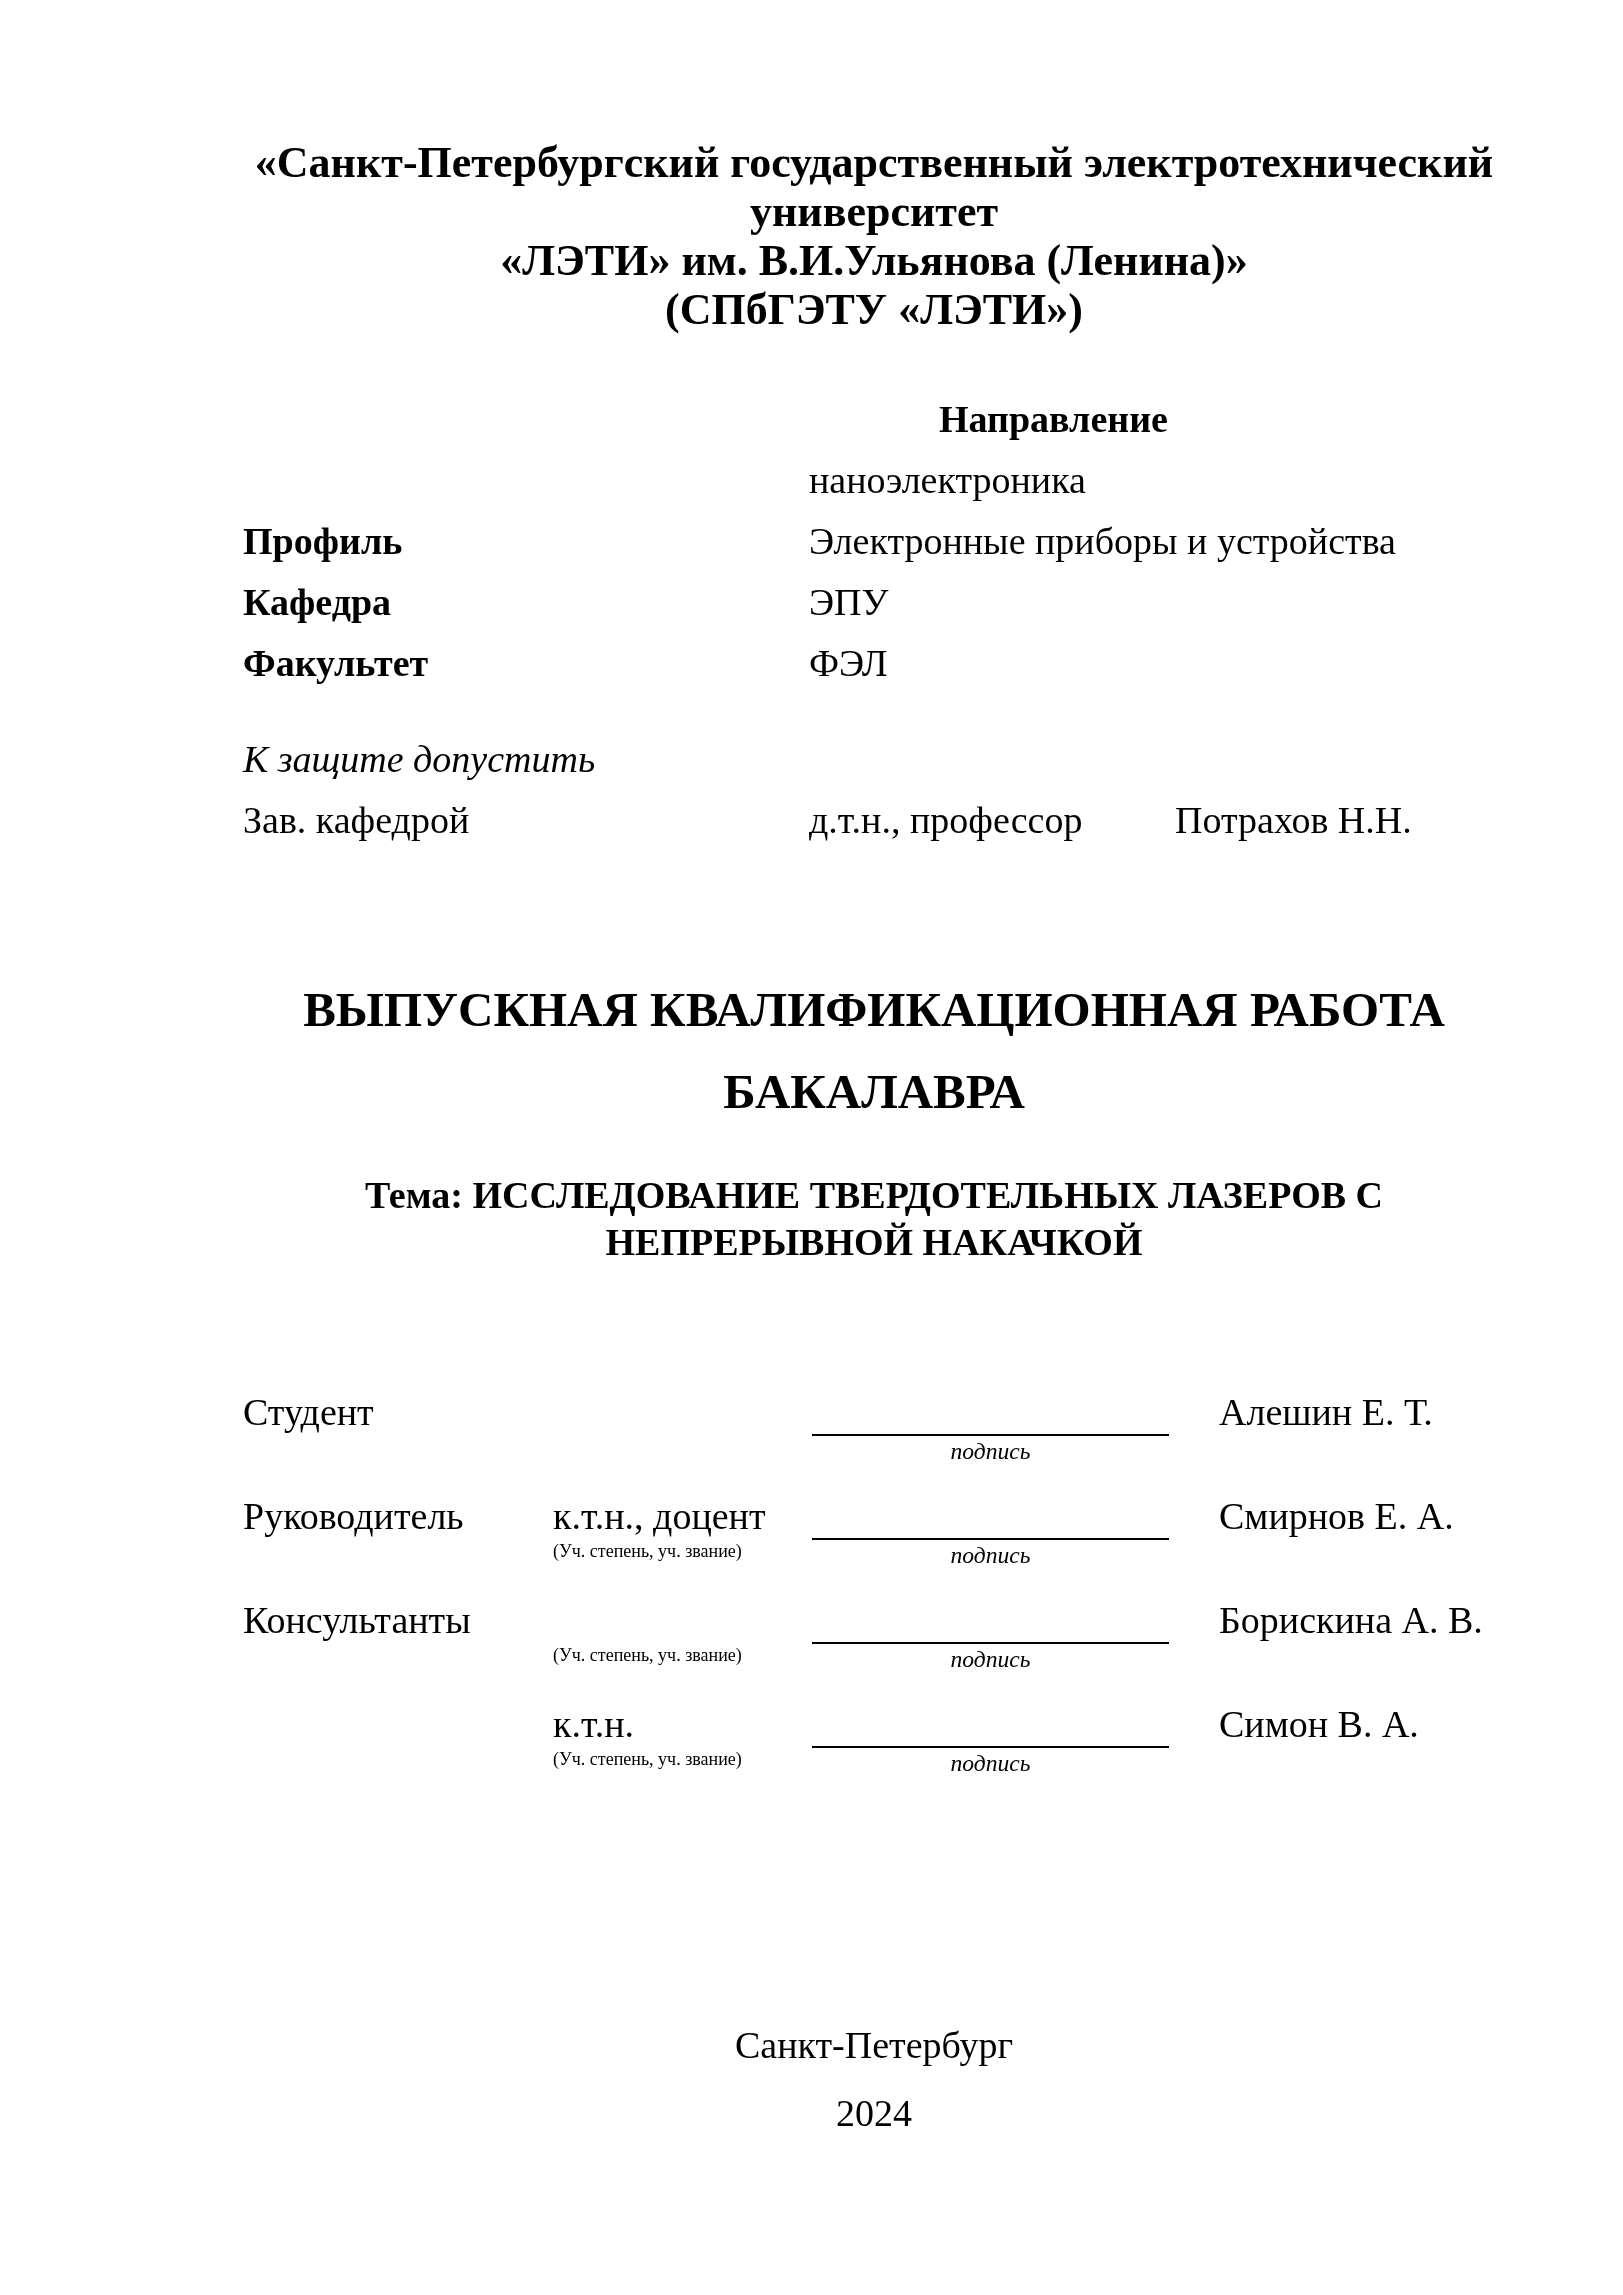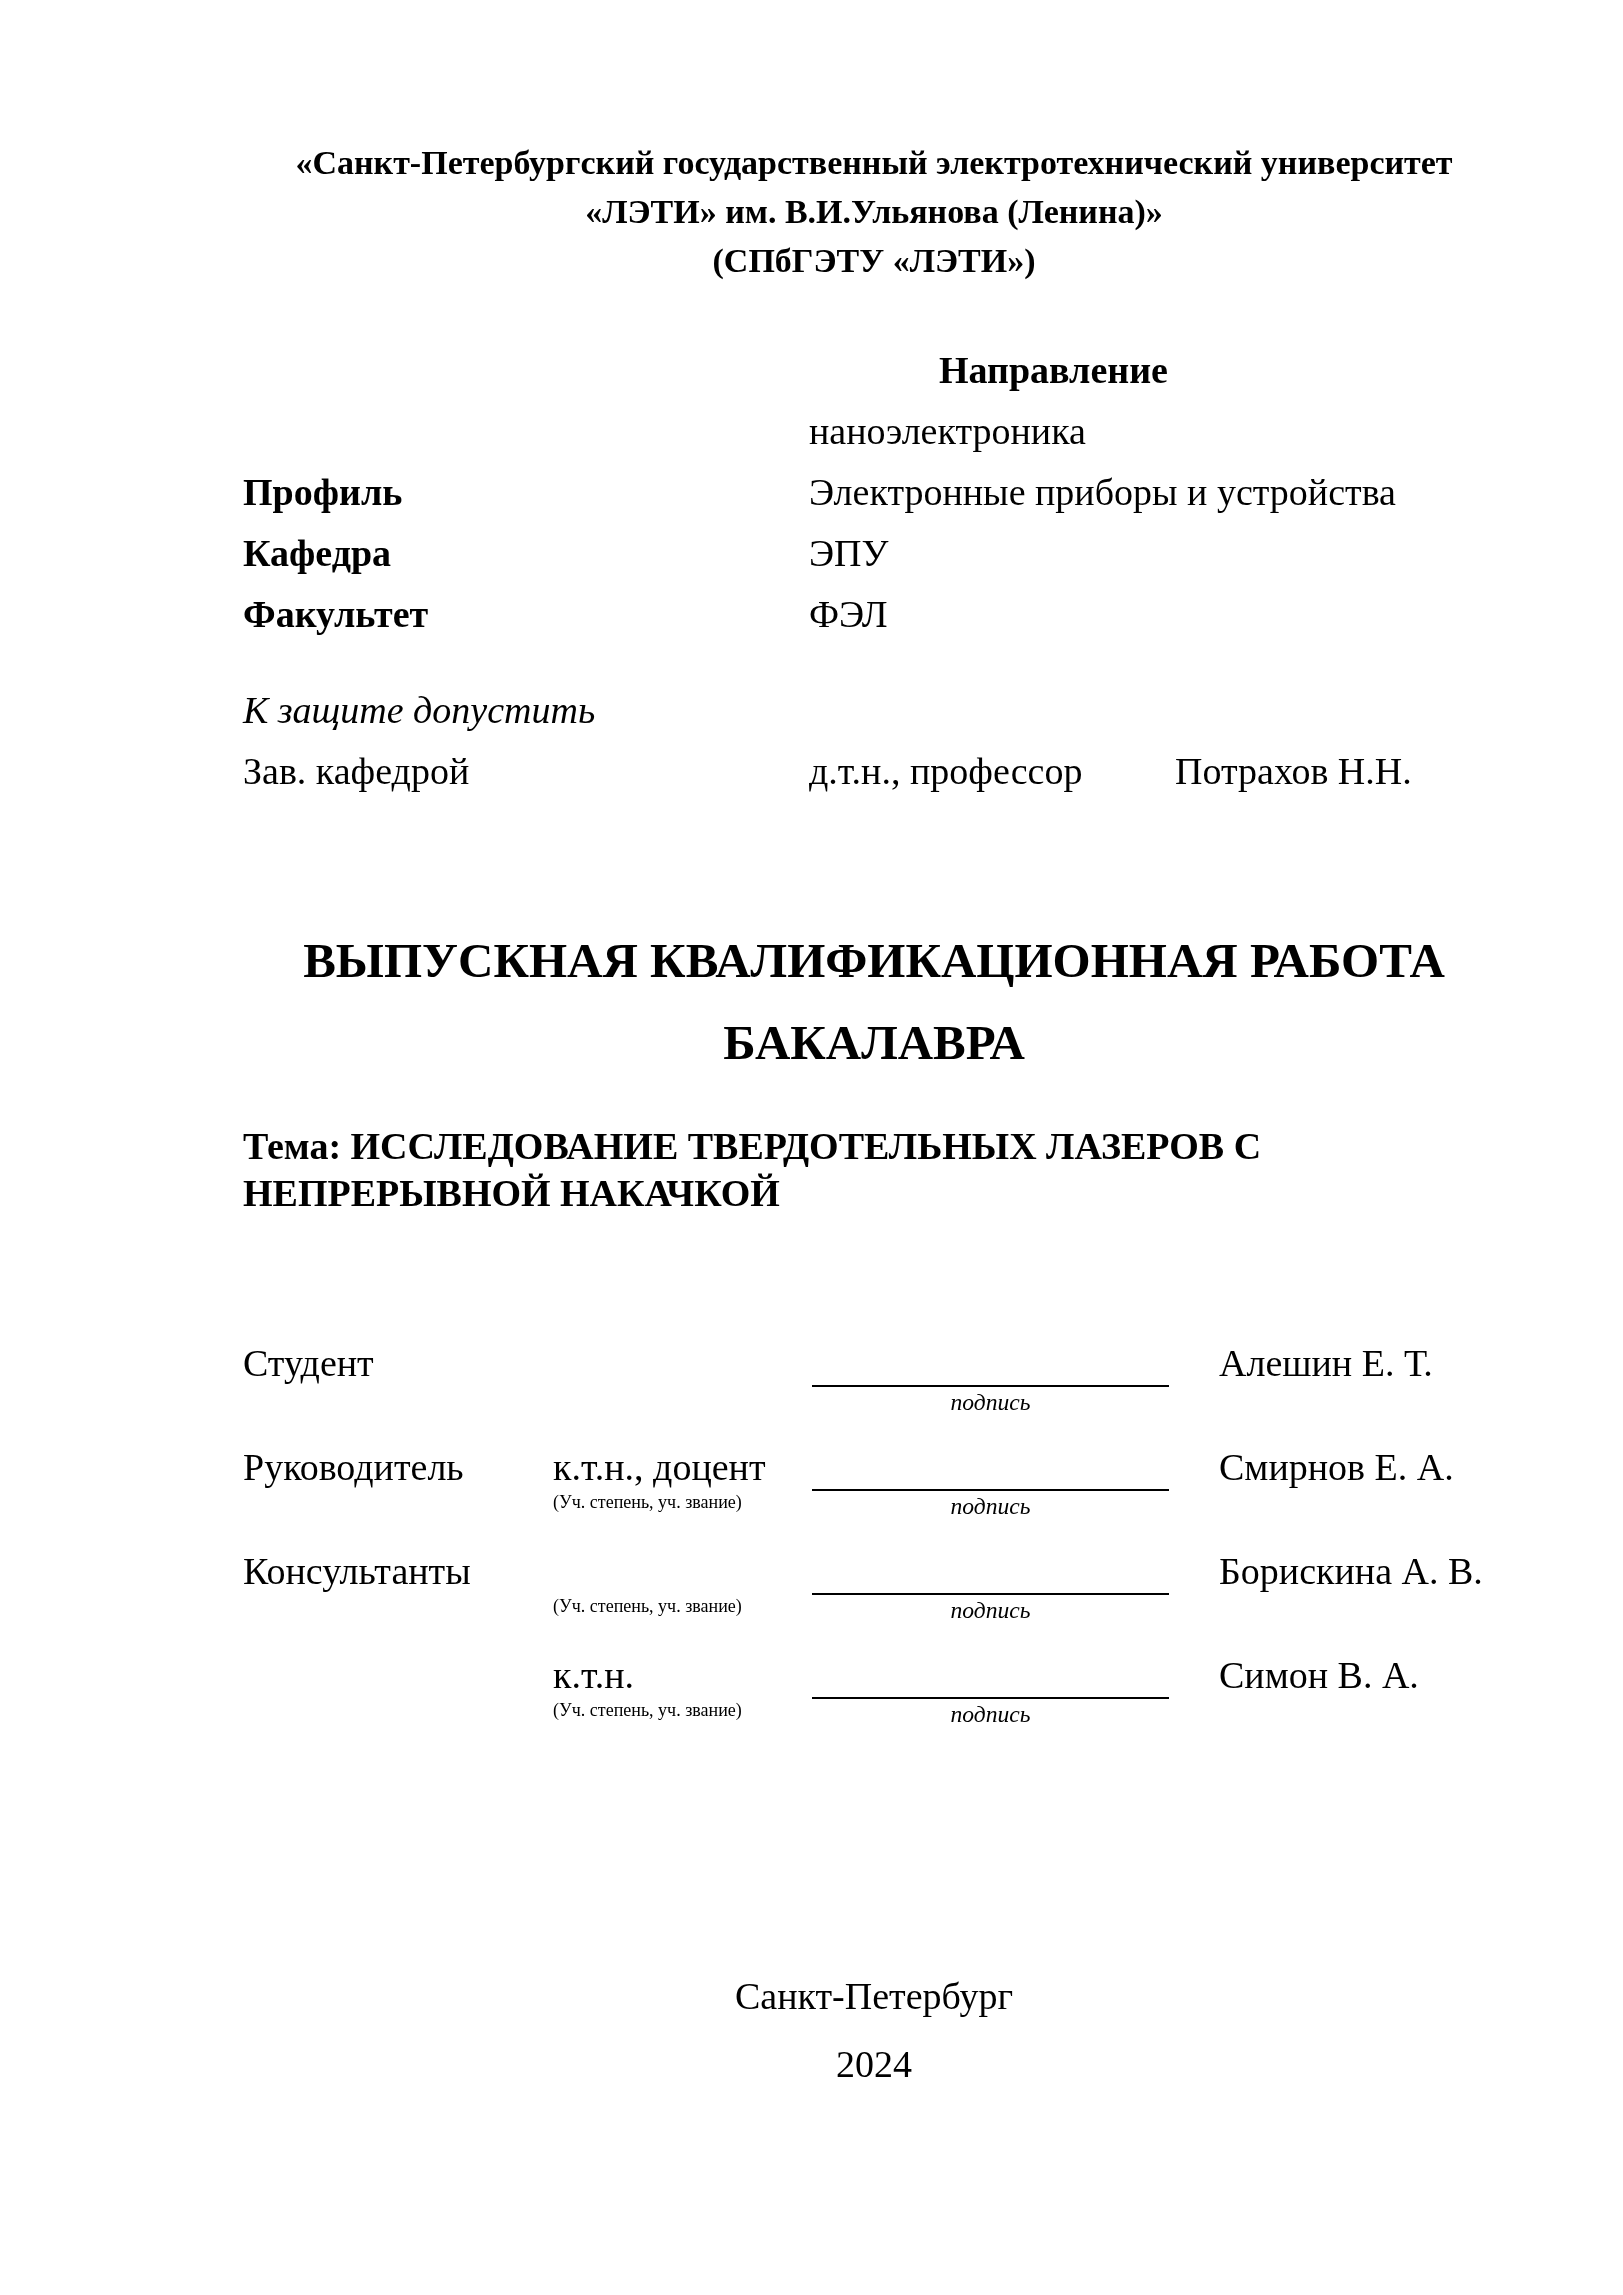--- a/index.html
+++ b/index.html
@@ -11,21 +11,21 @@
     font-family: "Liberation Serif", "DejaVu Serif", serif;
     box-sizing: border-box;
     padding: 138px 118px 47px 243px;
     overflow: hidden;
   }
 
   
   .header {
     text-align: center;
     font-weight: bold;
-    font-size: 34px;
+    font-size: 44px;
     line-height: 49px;
   }
 
   
   .details { margin-top: 55px; font-size: 38px; }
   .details-row { display: flex; line-height: 61px; justify-content: flex-end; }
   .details-label { width: 566px; flex-shrink: 0; font-weight: bold; }
   .details-value { flex: 1; }
 
   
@@ -41,20 +41,21 @@
     margin-top: 118px;
     text-align: center;
     font-weight: bold;
     font-size: 49px;
     line-height: 82px;
   }
 
   
   .topic {
     margin-top: 39px;
+    text-align: center;
     font-weight: bold;
     font-size: 38px;
     line-height: 47px;
   }
 
   
   .sigs { margin-top: 124px; font-size: 38px; }
   .sig-row { display: flex; margin-bottom: 27px; }
   .sig-role { width: 310px; flex-shrink: 0; line-height: 44px; }
   .sig-qual { width: 259px; flex-shrink: 0; text-align: left; }

